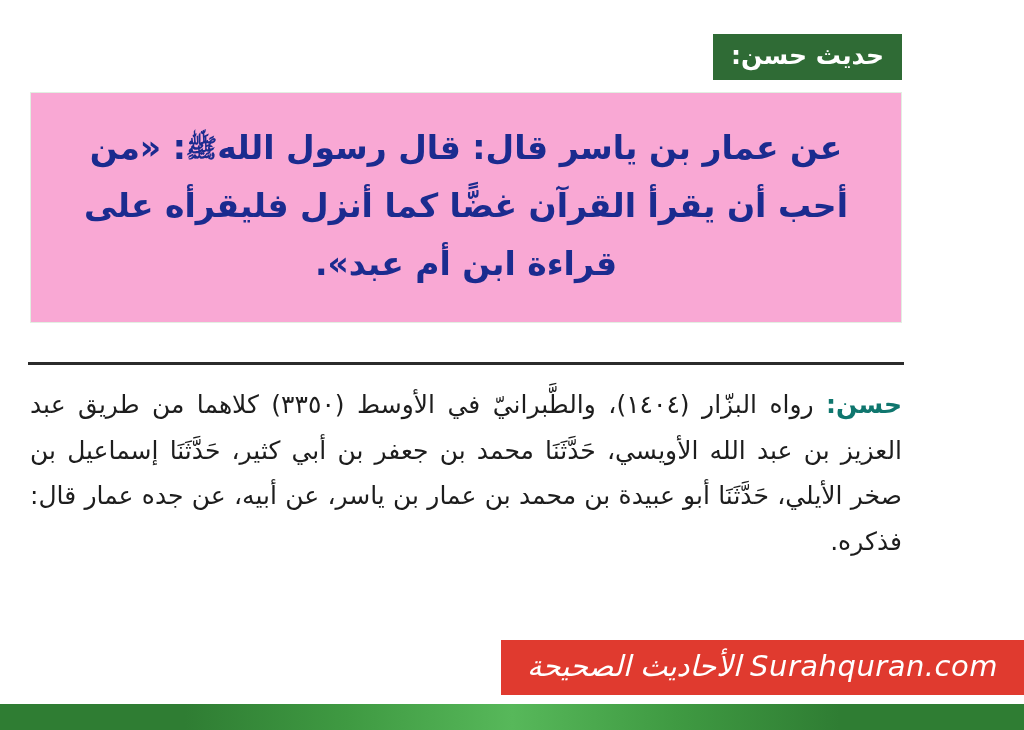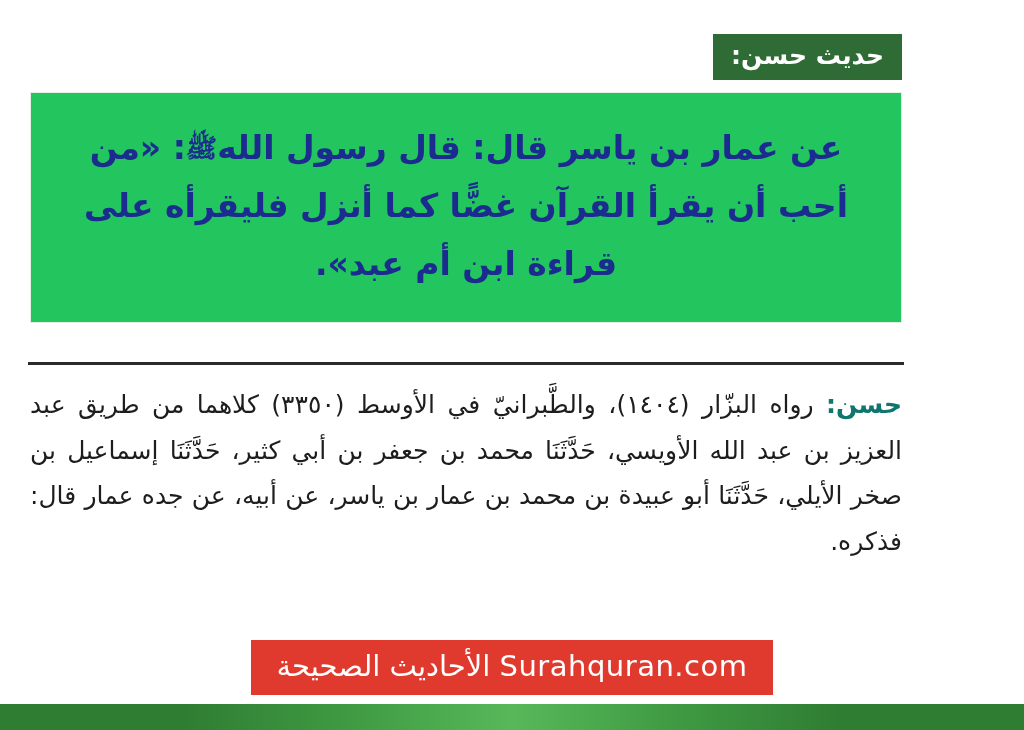--- a/index.html
+++ b/index.html
@@ -44,21 +44,21 @@
     letter-spacing: 0;
     white-space: nowrap;
   }
 
   
   .hadith-box {
     position: absolute;
     top: 92px;
     left: 30px;
     right: 30px;
-    background: #22c55e;
+    background: #f9a8d4;
     border: 1px solid #e2efe2;
     box-sizing: border-box;
     padding: 26px 34px 30px 34px;
   }
   .hadith-text {
     color: #1b2b8f;
     font-size: 33px;
     font-weight: bold;
     line-height: 1.75;
     text-align: center;
@@ -97,21 +97,22 @@
     font-weight: bold;
   }
 
   
   .footer-bar-wrap {
     position: absolute;
     top: 640px;
     left: 0;
     width: 1024px;
     display: flex;
-    justify-content: center;
+    justify-content: flex-start;
+    font-style: italic;
   }
   .footer-bar {
     background: #e03a2f;
     color: #ffffff;
     font-size: 29px;
     padding: 9px 26px 12px 26px;
     white-space: nowrap;
     direction: rtl;
   }
   .site-name {

